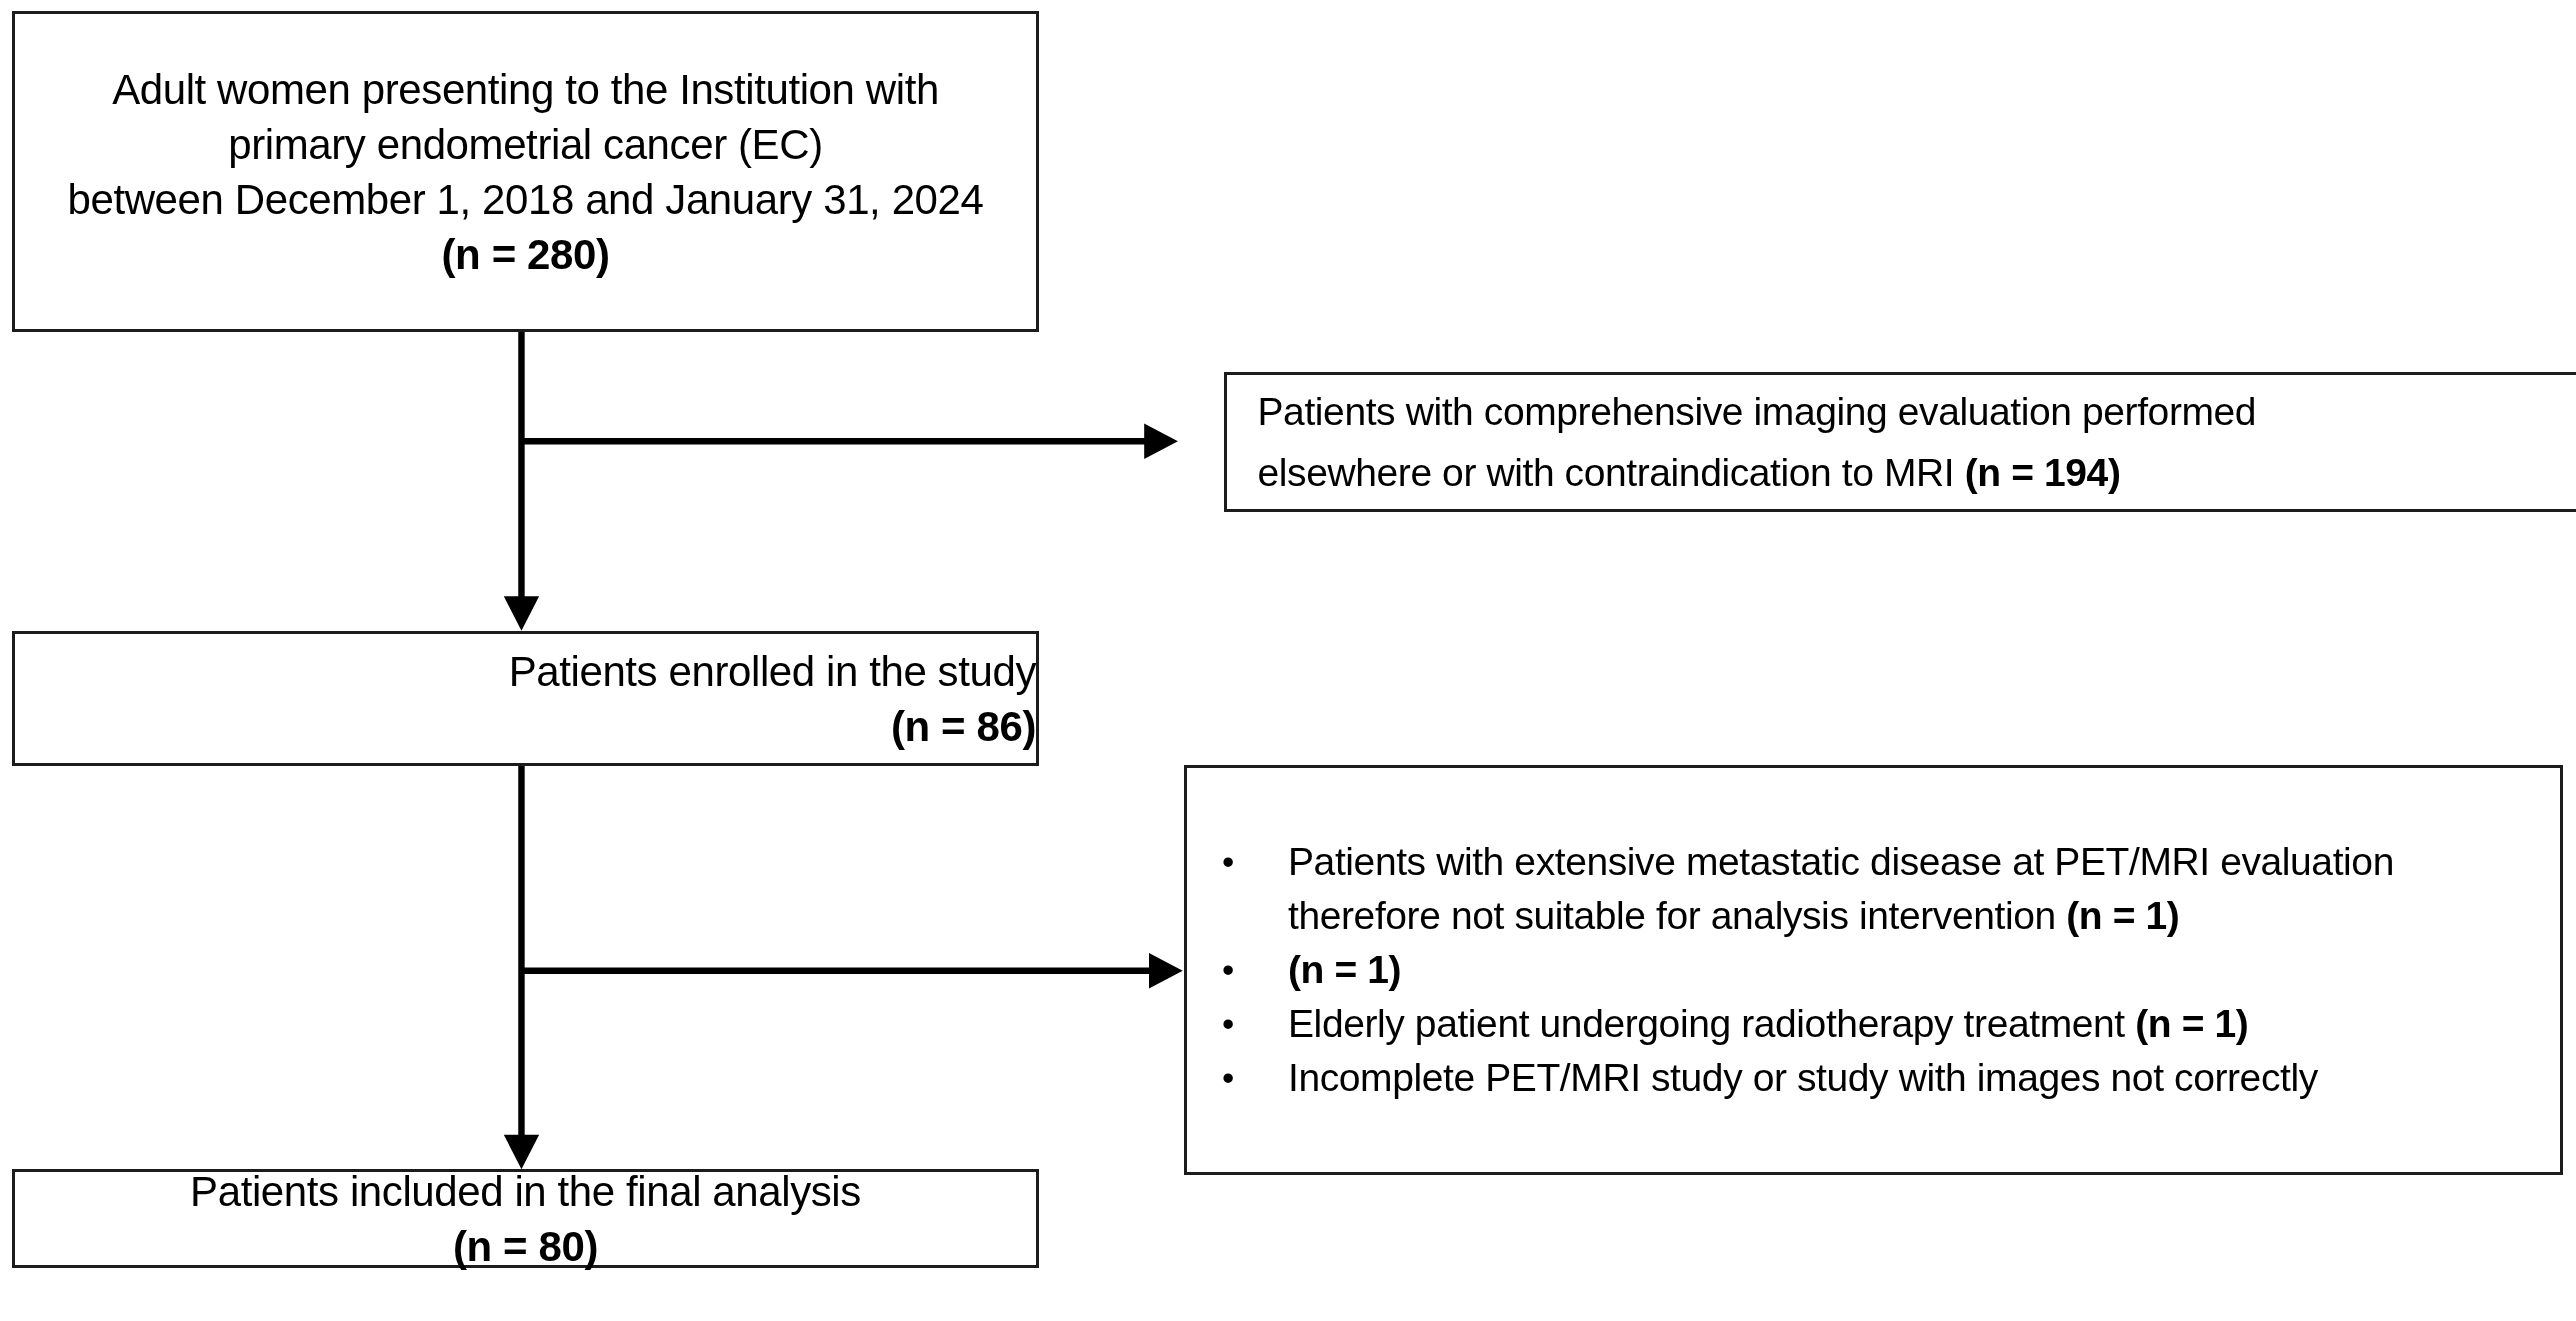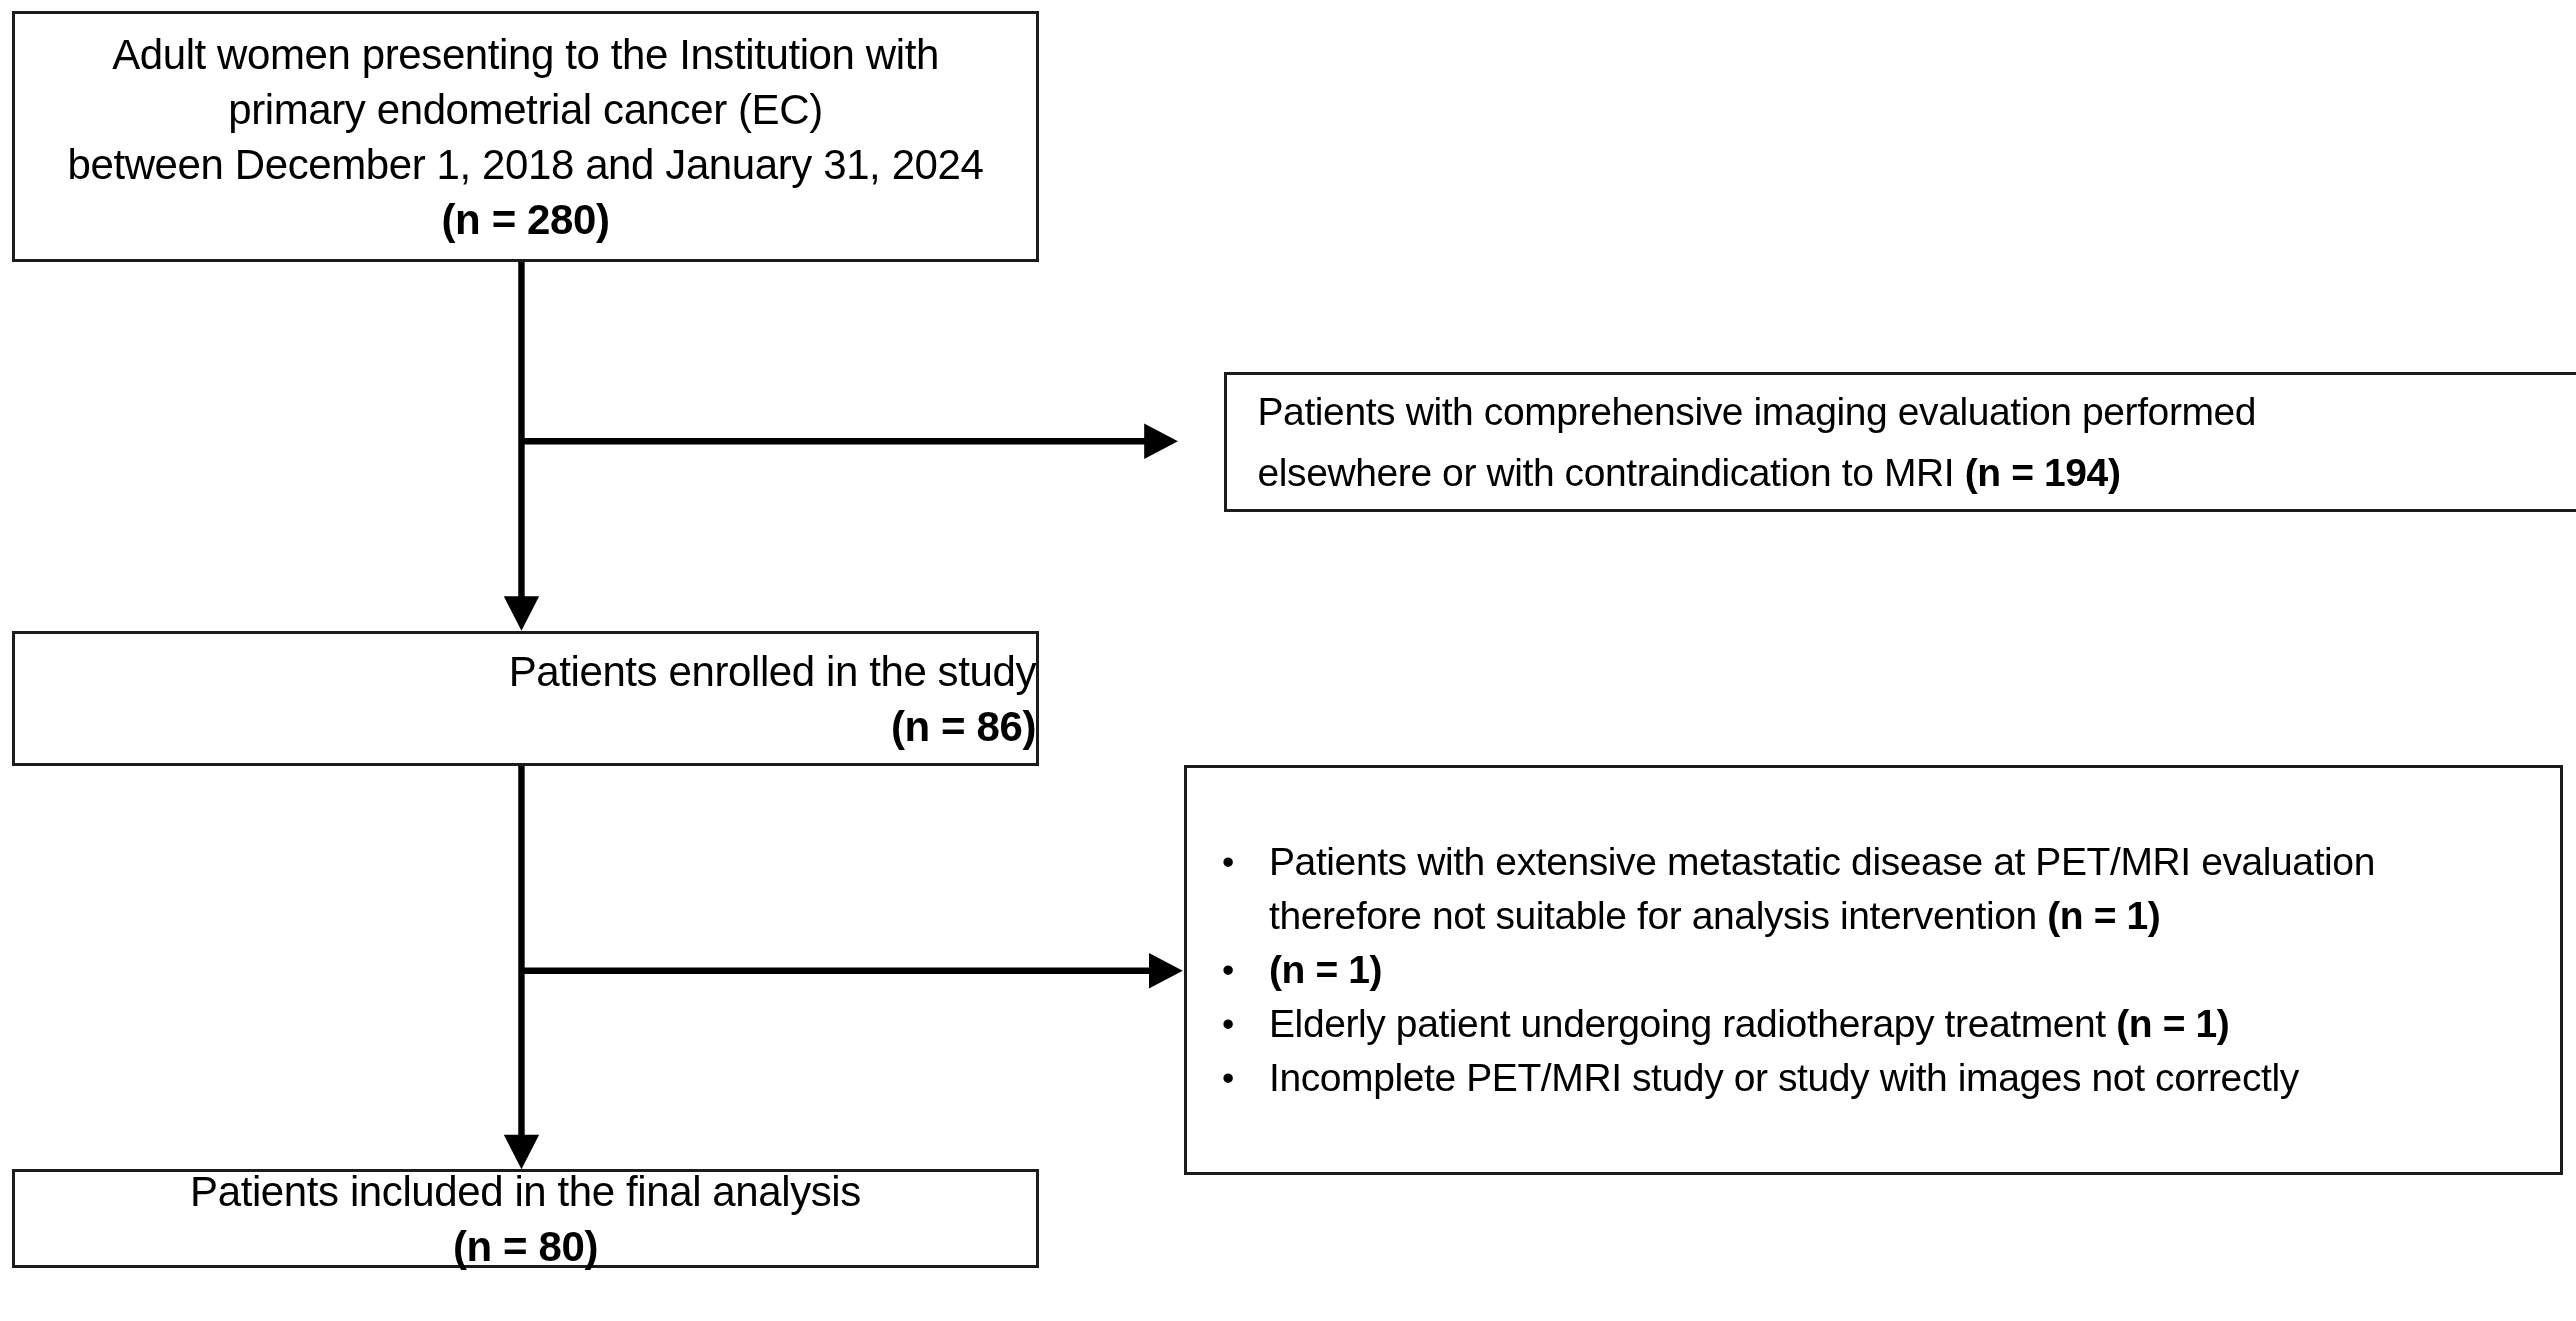--- a/index.html
+++ b/index.html
@@ -33,21 +33,21 @@
     justify-content: center;
     font-size: 42px;
     line-height: 55px;
     letter-spacing: -0.4px;
   }
   .box-left {
     left: 12px;
     width: 1027px;
     text-align: center;
   }
-  #box-population { top: 11.2px;  height: 251px; }
+  #box-population { top: 11.2px;  height: 321px; }
   #box-enrolled   { top: 631px; height: 135px; align-items: flex-end; }
   #box-final      { top: 1169px; height: 99px; }
 
   #box-excluded-imaging {
     left: 1180px;
     top: 372px;
     width: 1384px;
     height: 140px;
     padding: 0 24px 0 30.5px;
     font-size: 39px;
@@ -71,21 +71,21 @@
   }
   .gap { margin-left: 0.27em; }
   .bullet {
     display: flex;
     align-items: flex-start;
   }
   .bullet .marker {
     flex: 0 0 47px;
     font-size: 35px;
   }
-  .bullet .content { flex: 1; }
+  .bullet .content { flex: 1; margin-left: 19px; }
 </style>
 </head>
 <body>
 
 <div id="canvas">
 
   <svg id="arrow-layer" viewBox="0 0 3206 1645" xmlns="http://www.w3.org/2000/svg">
     <g stroke="#000000" stroke-width="8">
       <line x1="649" y1="326" x2="649" y2="748"></line>
       <line x1="649" y1="549" x2="1430" y2="549"></line>

